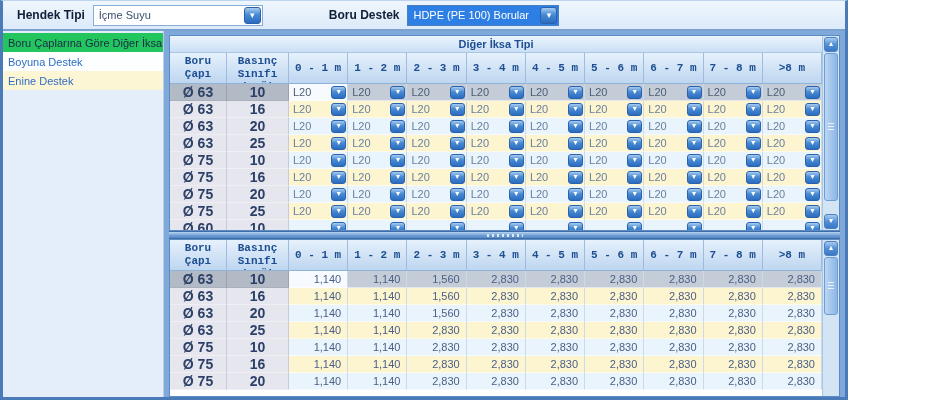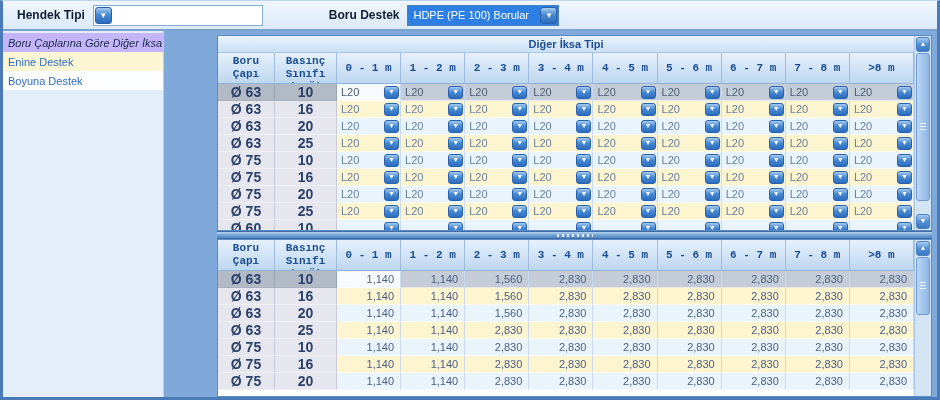--- a/index.html
+++ b/index.html
@@ -1,19 +1,19 @@
 <!DOCTYPE html>
 <html><head>
 <meta charset="utf-8">
 <style>
   * { box-sizing: border-box; margin: 0; padding: 0; }
   html,body { width: 940px; height: 400px; overflow: hidden; }
   body { font-family: "Liberation Sans", sans-serif; }
   .app {
-    width: 940px; height: 400px;
+    width: 848px; height: 400px;
     border-left: 3px solid #4a7ab8; border-right: 3px solid #4a7ab8;
     border-bottom: 3px solid #4a7ab8; border-top: 1px solid #bcd4ee;
     display: flex; flex-direction: column; background: #7fa9da;
   }
   
   .topbar {
     height: 30px; flex: 0 0 30px; display: flex; align-items: center;
     background: linear-gradient(#eff6fd, #ddeafa);
     border-bottom: 2px solid #7aa2cf; padding-left: 14px;
   }
@@ -28,24 +28,24 @@
     width: 17px; height: 17px; margin: 1px; flex: 0 0 17px;
     background: linear-gradient(#a6cbf0, #478ad2 45%, #2c6cc0);
     border: 1px solid #2a62ad; border-radius: 3px;
     color: #fff; font-size: 9px; line-height: 14px; text-align: center;
   }
   .gap1 { width: 66px; }
   
   .body { flex: 1; display: flex; overflow: hidden; }
   .sidebar { width: 161px; flex: 0 0 161px; background: #e3eefa; border-right: 1px solid #b9cfe8; padding-top: 2px; }
   .sb-item { height: 19px; display: flex; align-items: center; padding-left: 5px; font-size: 11px; white-space: nowrap; overflow: hidden; }
-  .sb-item.sel  { background: #c4b5fd; color: #1c2b45; font-style: italic; }
+  .sb-item.sel  { background: #22c55e; color: #1c2b45; }
   .sb-item.hl   { background: #fdf6d4; color: #2f6cc4; }
   .sb-item.norm { background: #fdfeff; color: #2f6cc4; }
-  .main { flex: 1; display: flex; flex-direction: column; padding: 4px 5px 0 5px; background: #7fa9da; overflow: hidden; margin-left: 48px; }
+  .main { flex: 1; display: flex; flex-direction: column; padding: 4px 5px 0 5px; background: #7fa9da; overflow: hidden; }
   
   .panel { display: flex; border: 1px solid #5b8cc4; background: #fff; overflow: hidden; }
   .panel1 { height: 196px; flex: 0 0 196px; }
   .panel2 { flex: 1; }
   .tablewrap { flex: 1; display: flex; flex-direction: column; overflow: hidden; }
   .titlebar {
     height: 17px; flex: 0 0 17px; display: flex; align-items: center; justify-content: center;
     background: linear-gradient(#eaf4fe, #cbdff4); border-bottom: 1px solid #aac6e5;
     color: #1d4e91; font-weight: bold; font-size: 11px;
   }
@@ -107,35 +107,36 @@
   .grip { width: 36px; height: 3px; background: repeating-linear-gradient(90deg, #dcebfa 0 2px, transparent 2px 5px); }
 </style>
 </head>
 <body>
 
 <div class="app">
 
   <div class="topbar">
     <span class="tb-label">Hendek Tipi</span>
     <div class="combo w1">
+      <span class="combo-text">İçme Suyu</span>
       <span class="glossy-btn">▾</span>
     </div>
     <span class="gap1"></span>
     <span class="tb-label">Boru Destek</span>
     <div class="combo w2 focusedcombo">
       <span class="combo-text">HDPE (PE 100) Borular</span>
       <span class="glossy-btn">▾</span>
     </div>
   </div>
 
   <div class="body">
     <div class="sidebar">
       <div class="sb-item sel">Boru Çaplarına Göre Diğer İksa</div>
+      <div class="sb-item norm">Boyuna Destek</div>
       <div class="sb-item hl">Enine Destek</div>
-      <div class="sb-item norm">Boyuna Destek</div>
     </div>
 
     <div class="main">
 
       <div class="panel panel1" id="iksa-panel">
         <div class="tablewrap">
           <div class="titlebar">Diğer İksa Tipi</div>
           <div class="hdr">
               <div class="hcell">Boru Çapı</div>
               <div class="hcell">Boru Basınç Sınıfı (ATÜ)</div>

